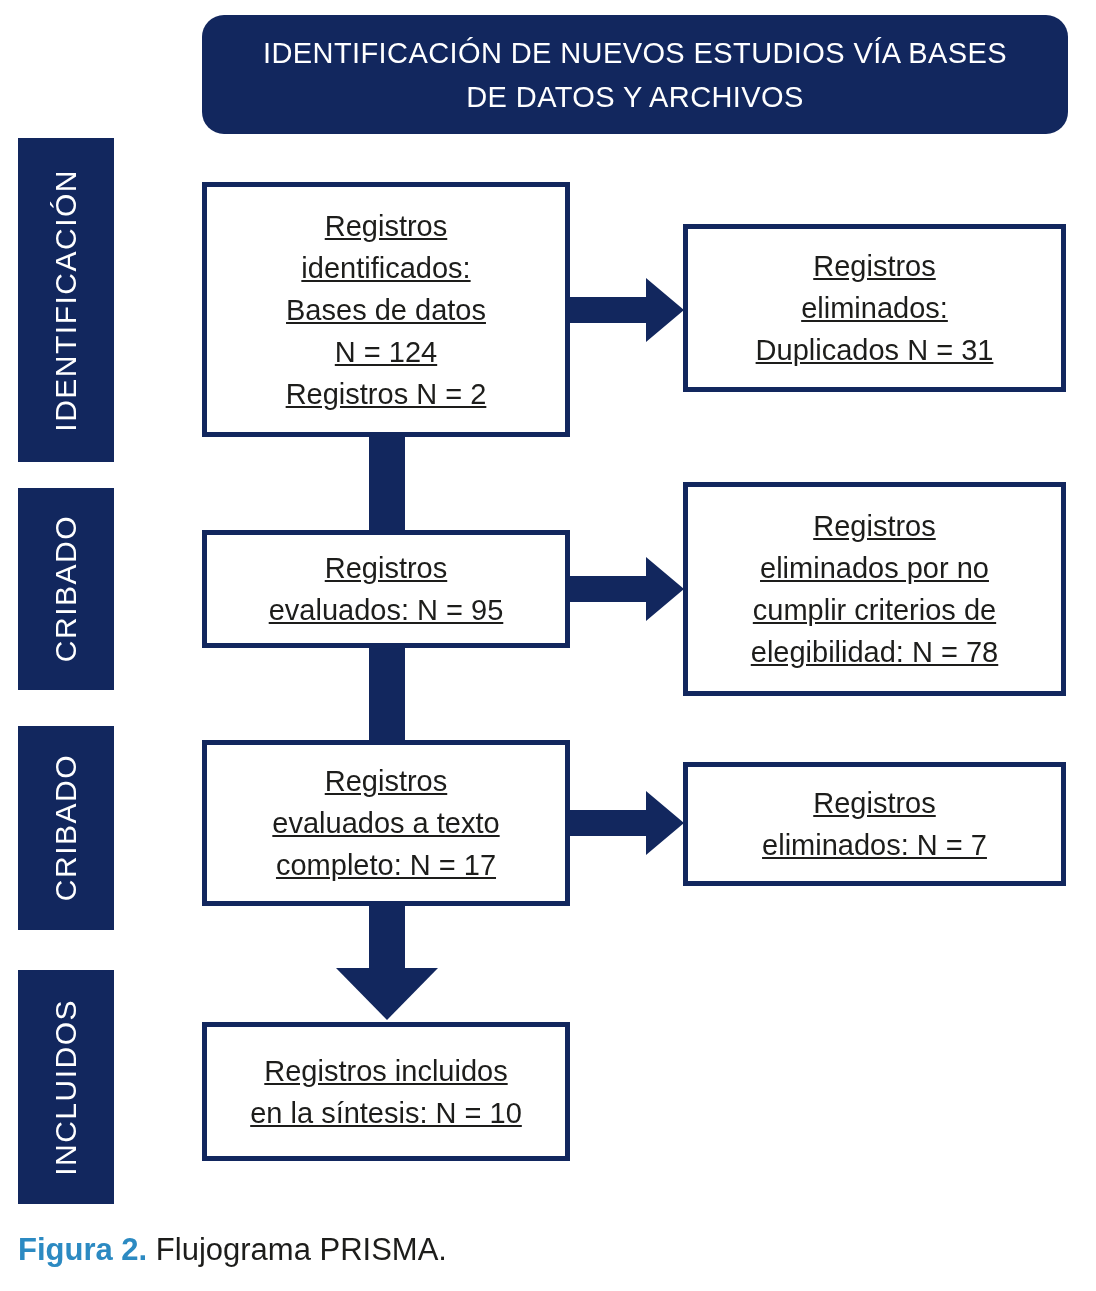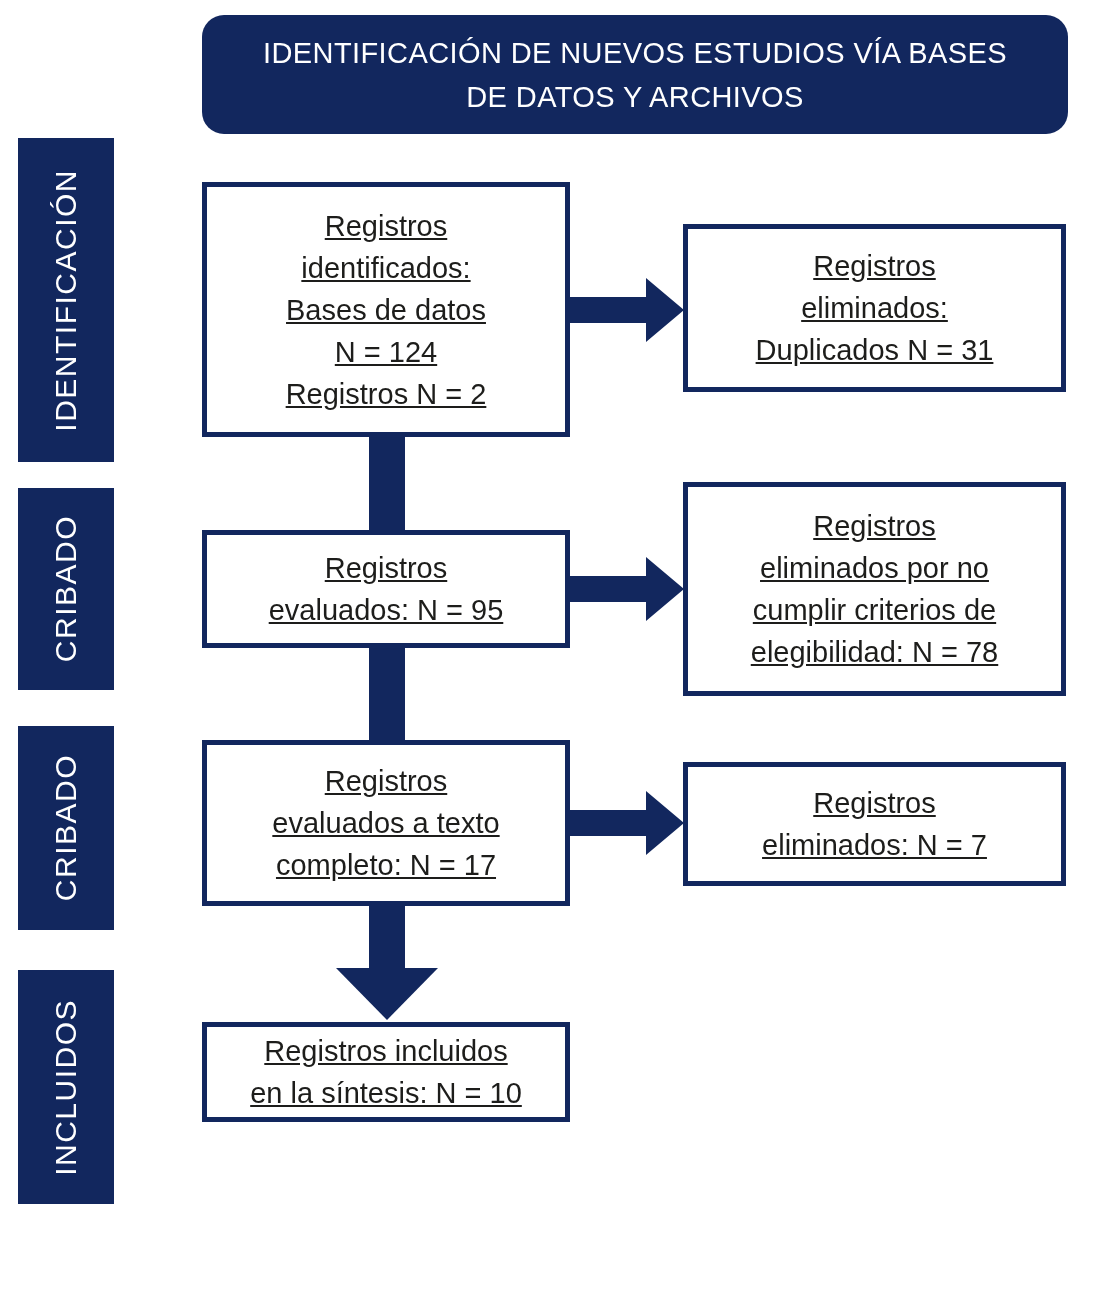--- a/index.html
+++ b/index.html
@@ -74,21 +74,21 @@
     white-space: pre-line;
     z-index: 2;
     text-decoration: underline;
   }
   .main-col  { left: 202px; width: 368px; }
   .side-col  { left: 683px; width: 383px; }
 
   .box-identified { top: 182px;  height: 255px; }
   .box-screened   { top: 530px;  height: 118px; }
   .box-fulltext   { top: 740px;  height: 166px; }
-  .box-included   { top: 1022px; height: 100px; }
+  .box-included   { top: 1022px; height: 139px; }
 
   .box-removed-dup     { top: 224px; height: 168px; }
   .box-removed-elig    { top: 482px; height: 214px; }
   .box-removed-seven   { top: 762px; height: 124px; }
 
   
   .v-shaft {
     position: absolute;
     left: 369px;
     width: 36px;
@@ -211,14 +211,17 @@
   <div class="v-shaft v-shaft-3"></div>
   <div class="v-head"></div>
 
   <div class="h-shaft h-shaft-1"></div>
   <div class="h-head h-head-1"></div>
   <div class="h-shaft h-shaft-2"></div>
   <div class="h-head h-head-2"></div>
   <div class="h-shaft h-shaft-3"></div>
   <div class="h-head h-head-3"></div>
 
+  <div class="caption">
+    <span class="caption-prefix">Figura 2.</span><span class="caption-text"> Flujograma PRISMA.</span>
+  </div>
 
 </div>
 
 </body></html>

